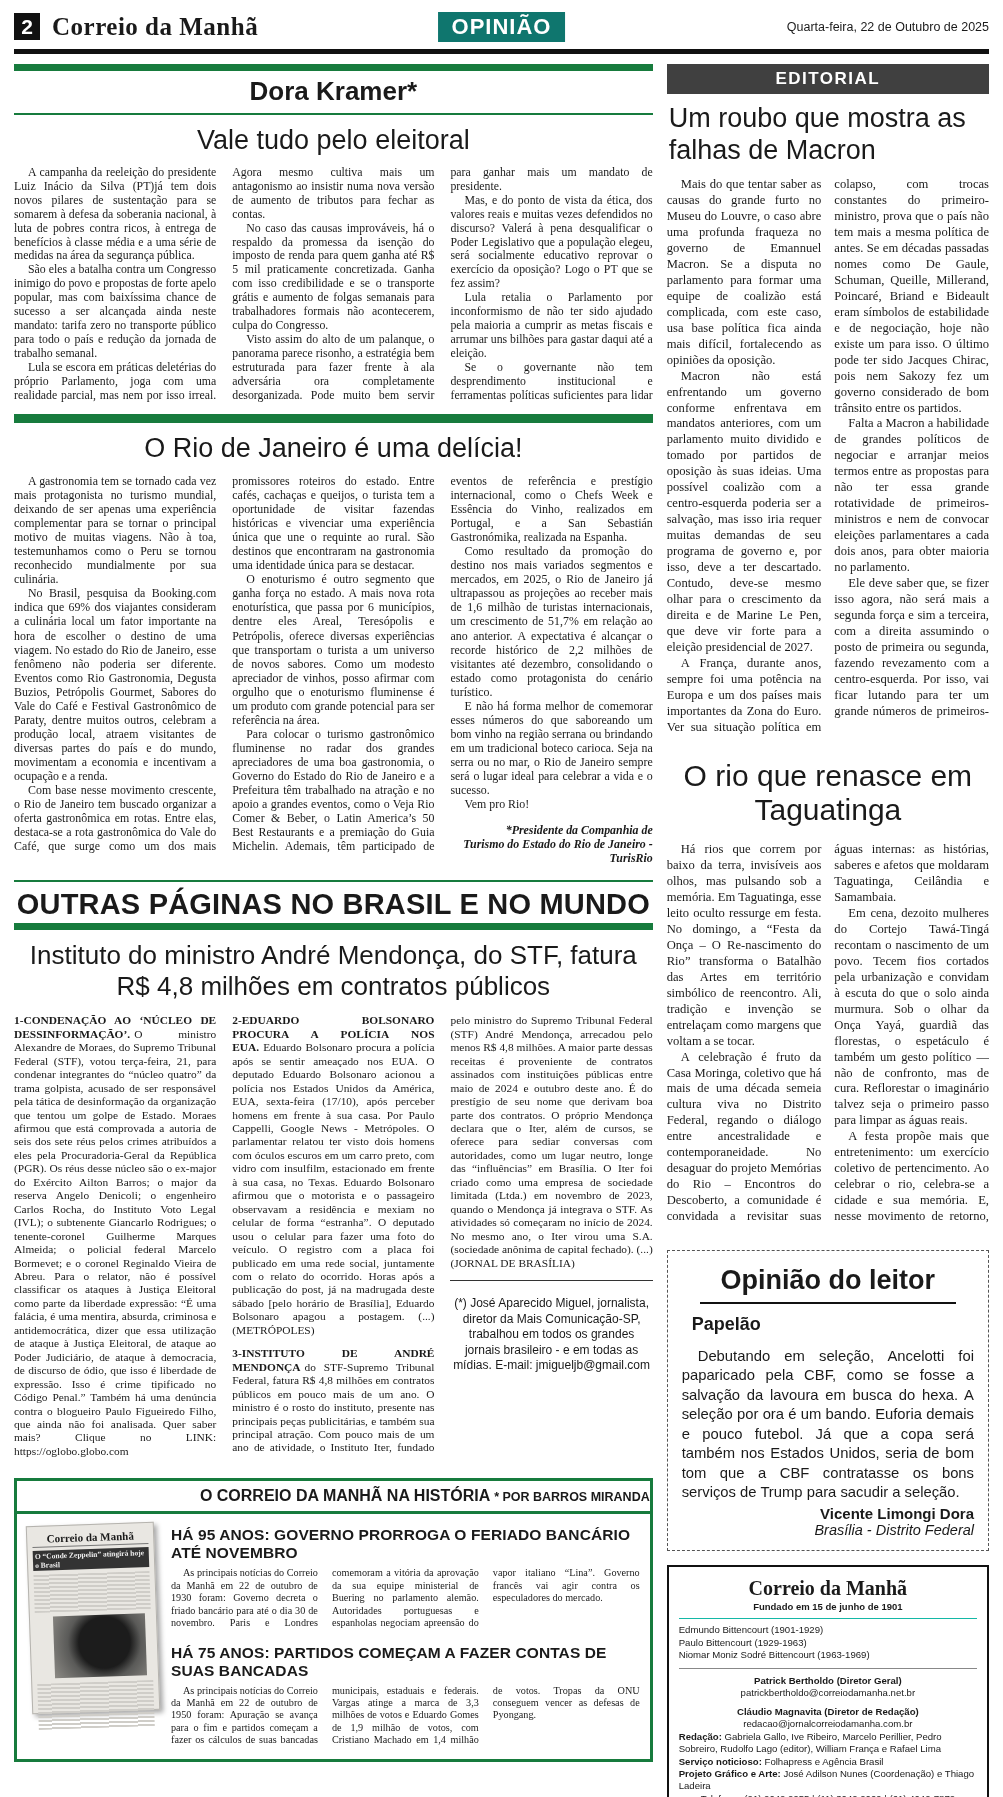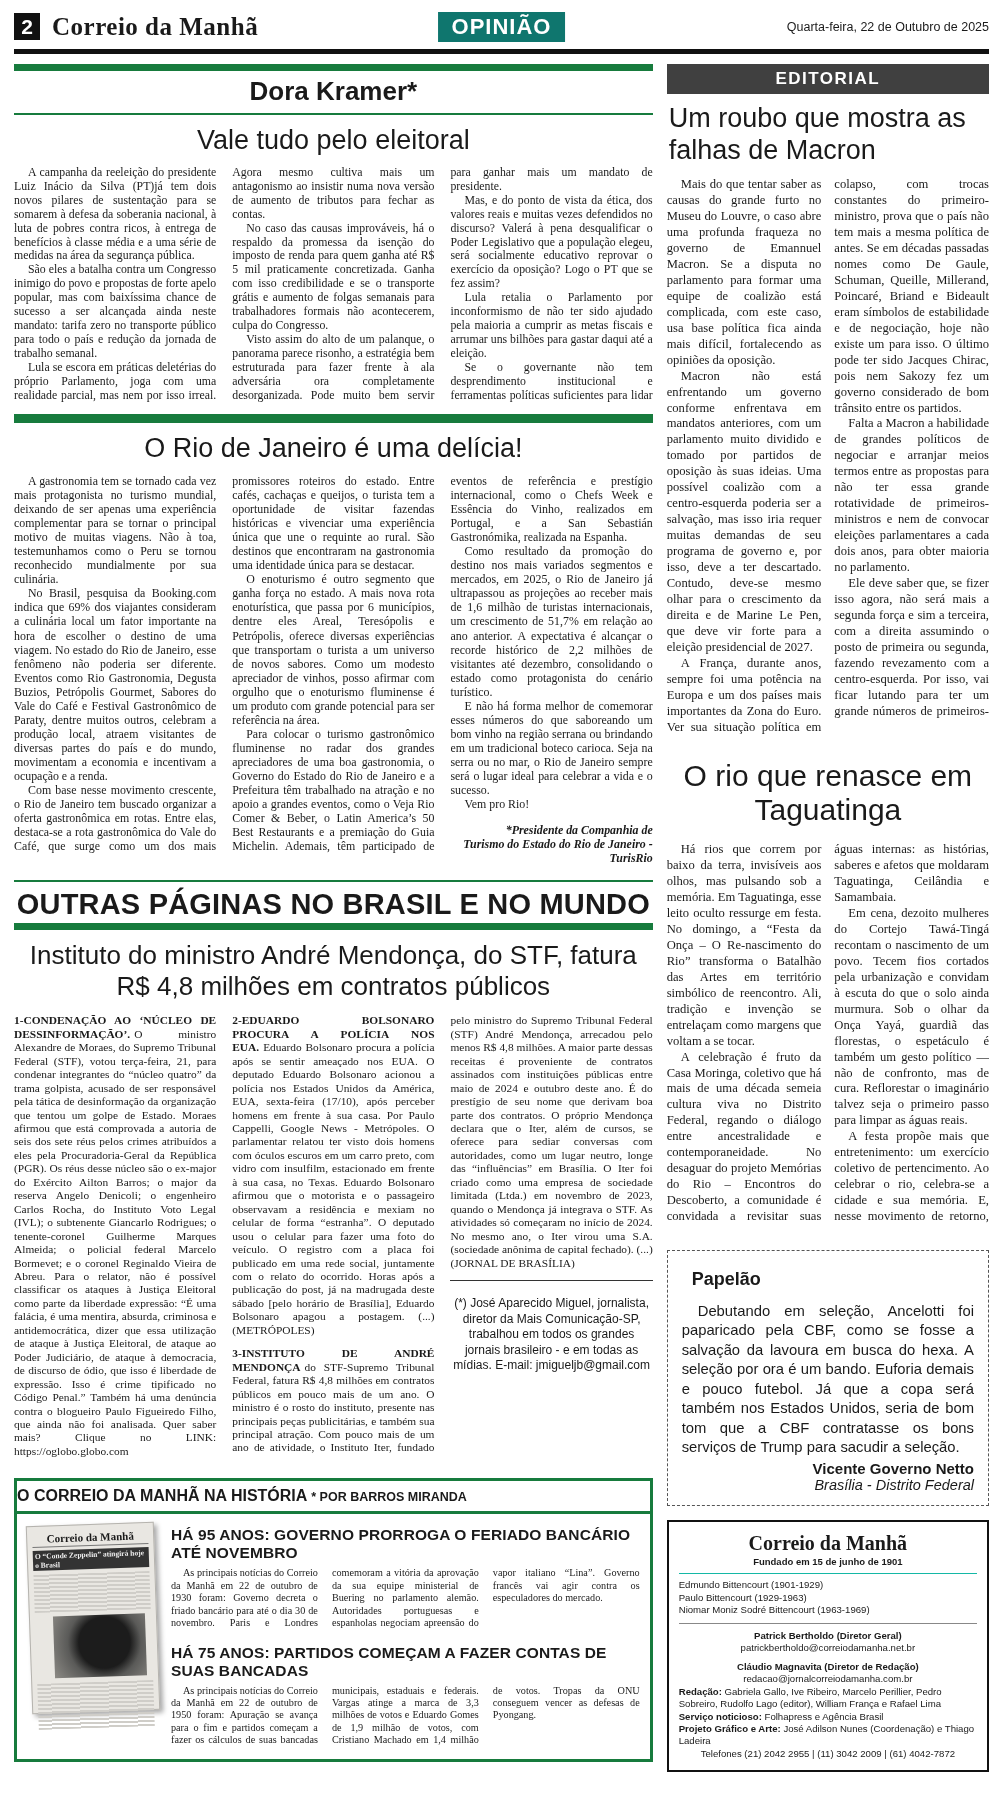--- a/index.html
+++ b/index.html
@@ -37,21 +37,21 @@
   .kicker { text-align:center; font-size:29px; font-weight:800; letter-spacing:.2px; padding:6px 0 2px 0; }
   .byline { text-align:right; font-size:14.5px; font-weight:700; padding:0 6px 8px 0; }
   .inst-title { text-align:center; font-size:26px; font-weight:500; line-height:1.2; padding:10px 0 12px 0; }
   .inst-body { height:452px; overflow:hidden; font-size:11.4px; }
   .inst-body p.item { text-indent:0; margin-bottom:10px; }
   .inst-body b.lead { font-family:"Liberation Serif", serif; margin-right:4px; }
   .footnote { break-inside:avoid; border-top:1.5px solid #333; margin-top:6px; padding-top:15px; font-family:"Liberation Sans", sans-serif; font-size:12px; line-height:1.3; text-align:center; text-indent:0 !important; }
 
   
   .historia { border:3px solid #177b3d; margin-top:12px; }
-  .hist-header { text-align:left; font-size:16px; font-weight:800; padding:6px 0; border-bottom:3px solid #177b3d; }
+  .hist-header { text-align:right; font-size:16px; font-weight:800; padding:6px 0; border-bottom:3px solid #177b3d; }
   .hist-header .suffix { font-weight:600; font-size:12.5px; }
   .hist-flex { display:flex; padding:10px 10px 12px 12px; gap:14px; }
   .thumb { width:128px; height:188px; background:#e9e7e2; border:1px solid #b5b3ae; box-shadow:3px 3px 5px rgba(0,0,0,.35); transform:rotate(-2deg); padding:6px 5px; flex-shrink:0; }
   .thumb-logo { font-family:"Liberation Serif", serif; font-weight:bold; font-size:11px; text-align:center; border-bottom:1px solid #777; padding-bottom:2px; }
   .thumb-head { font-family:"Liberation Serif", serif; font-weight:bold; font-size:7.5px; background:#333; color:#eee; padding:1px 2px; margin-top:3px; }
   .thumb-lines { height:38px; margin-top:4px; background:repeating-linear-gradient(#cfcdc8 0 2px, transparent 2px 4px); }
   .thumb-photo { height:62px; margin:4px 6px 0 18px; background:radial-gradient(circle at 55% 45%, #1c1c1c 0 42%, #5a5a58 60%, #8d8b86 100%); }
   .thumb-lines2 { height:46px; margin-top:5px; background:repeating-linear-gradient(#cfcdc8 0 2px, transparent 2px 4px); }
   .hist-items { flex:1; }
   .hist-item h3 { font-size:15.5px; font-weight:800; letter-spacing:.1px; margin:2px 0 5px 0; }
@@ -205,25 +205,26 @@
         <h1 class="tg-title">O rio que renasce em Taguatinga</h1>
         <div class="body cols2 tg-body">
           <p>Há rios que correm por baixo da terra, invisíveis aos olhos, mas pulsando sob a memória. Em Taguatinga, esse leito oculto ressurge em festa. No domingo, a “Festa da Onça – O Re-nascimento do Rio” transforma o Batalhão das Artes em território simbólico de reencontro. Ali, tradição e invenção se entrelaçam como margens que voltam a se tocar.</p>
           <p>A celebração é fruto da Casa Moringa, coletivo que há mais de uma década semeia cultura viva no Distrito Federal, regando o diálogo entre ancestralidade e contemporaneidade. No desaguar do projeto Memórias do Rio – Encontros do Descoberto, a comunidade é convidada a revisitar suas águas internas: as histórias, saberes e afetos que moldaram Taguatinga, Ceilândia e Samambaia.</p>
           <p>Em cena, dezoito mulheres do Cortejo Tawá-Tingá recontam o nascimento de um povo. Tecem fios cortados pela urbanização e convidam à escuta do que o solo ainda murmura. Sob o olhar da Onça Yayá, guardiã das florestas, o espetáculo é também um gesto político — não de confronto, mas de cura. Reflorestar o imaginário talvez seja o primeiro passo para limpar as águas reais.</p>
           <p>A festa propõe mais que entretenimento: um exercício coletivo de pertencimento. Ao celebrar o rio, celebra-se a cidade e sua memória. E, nesse movimento de retorno, Taguatinga reencontra o que nunca deixou de ser — nascente de cultura, corrente de vida, território que insiste em renascer.</p>
         </div>
       </section>
 
       <section class="letter">
+        <h2>Opinião do leitor</h2>
         <h3>Papelão</h3>
         <div class="ltr-body">
           <p>Debutando em seleção, Ancelotti foi paparicado pela CBF, como se fosse a salvação da lavoura em busca do hexa. A seleção por ora é um bando. Euforia demais e pouco futebol. Já que a copa será também nos Estados Unidos, seria de bom tom que a CBF contratasse os bons serviços de Trump para sacudir a seleção.</p>
         </div>
-        <div class="signer">Vicente Governo Netto</div>
+        <div class="signer">Vicente Limongi Dora</div>
         <div class="signer-loc">Brasília - Distrito Federal</div>
       </section>
 
       <section class="masthead">
         <div class="mh-logo">Correio da Manhã</div>
         <div class="mh-founded">Fundado em 15 de junho de 1901</div>
         <div class="mh-founders mh-block">
           <div>Edmundo Bittencourt (1901-1929)</div>
           <div>Paulo Bittencourt (1929-1963)</div>
           <div>Niomar Moniz Sodré Bittencourt (1963-1969)</div>

